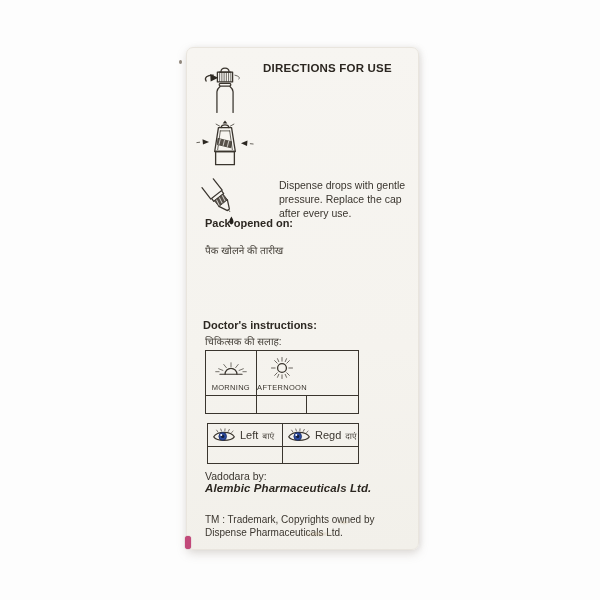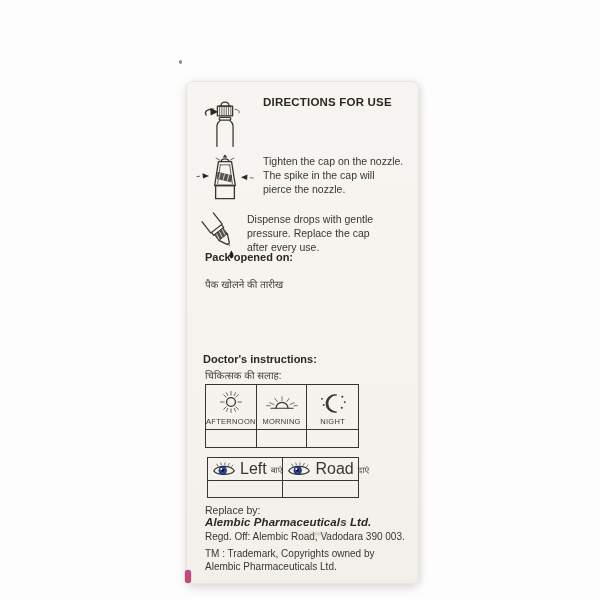--- a/index.html
+++ b/index.html
@@ -6,21 +6,20 @@
   .scene{
     position:relative;width:600px;height:600px;
     background:#fdfdfd;overflow:hidden;
     font-family:"Liberation Sans", sans-serif;color:#332e28;
   }
   .box{
     position:absolute;left:186px;top:47px;width:231px;height:501px;
     background:linear-gradient(178deg,#f7f5f1 0%,#f5f3ee 60%,#f2f0ea 100%);
     border:1px solid #e9e5de;border-radius:7px;
     box-shadow:0 4px 10px rgba(150,140,128,.28), 2px 0 5px rgba(150,140,128,.12);
-    margin-top:34px;
   }
   svg{overflow:visible;display:block;}
   .ink{stroke:#3a352e;fill:none;stroke-width:1.4;stroke-linecap:round;stroke-linejoin:round;}
   .ink-thin{stroke:#3a352e;fill:none;stroke-width:.8;stroke-linecap:round;}
   .ink-fill{fill:#2c2822;stroke:none;}
   .abs{position:absolute;}
   .heading{left:76px;top:14px;font-size:11.5px;font-weight:700;letter-spacing:.2px;color:#2c2721;}
   .step-text{font-size:10.5px;line-height:14px;white-space:pre-line;color:#3a352e;}
   .bold-label{font-size:11px;font-weight:700;color:#2c2721;}
   .hindi{font-size:10px;color:#47423b;}
@@ -36,21 +35,21 @@
   .tt-label{font-size:7.5px;letter-spacing:.3px;color:#3a352e;}
   .tt-ecell{border-right:1.3px solid #3a352e;}
   .tt-ecell:last-child{border-right:none;}
   
   .eye-table{left:20px;top:375px;width:150px;border:1.6px solid #3a352e;}
   .et-row{display:grid;grid-template-columns:1fr 1fr;}
   .et-head{height:22px;}
   .et-empty{height:16px;border-top:1.3px solid #3a352e;}
   .et-cell{display:flex;align-items:center;gap:4px;padding-left:4px;border-right:1.3px solid #3a352e;}
   .et-cell:last-child{border-right:none;}
-  .et-label{font-size:16px;color:#3a352e;}
+  .et-label{font-size:11px;color:#3a352e;}
   .et-hindi{font-size:8.5px;color:#47423b;}
   .et-ecell{border-right:1.3px solid #3a352e;}
   .et-ecell:last-child{border-right:none;}
   
   .marketed{left:18px;top:422px;font-size:10.5px;color:#3a352e;}
   .company{left:18px;top:434px;font-size:11.5px;font-weight:700;font-style:italic;letter-spacing:.1px;color:#2c2721;}
   .address{left:18px;top:449px;font-size:10px;color:#3a352e;}
   .trademark{left:18px;top:465px;font-size:10px;line-height:13px;white-space:pre-line;color:#3a352e;}
   .pink-mark{left:-2px;top:488px;width:6px;height:13px;border-radius:3px;background:#c2497a;box-shadow:0 0 1px #a63764;}
   .speck{left:179px;top:60px;width:3px;height:4px;border-radius:50%;background:#6b5f52;opacity:.75;}
@@ -96,96 +95,82 @@
       <path d="M24.5,20 L39,23.5 L38.2,30 L23.7,26.5 Z" fill="#57514a" stroke="#3a352e" stroke-width=".8"></path>
       <line x1="27" y1="20.5" x2="25.5" y2="26.8" stroke="#eceae5" stroke-width=".9"></line>
       <line x1="31.5" y1="21.6" x2="30" y2="27.9" stroke="#eceae5" stroke-width=".9"></line>
       <line x1="36" y1="22.7" x2="34.5" y2="29" stroke="#eceae5" stroke-width=".9"></line>
       <rect class="ink" x="22" y="34" width="20" height="14"></rect>
       <line class="ink-thin" x1="2" y1="24.5" x2="6" y2="24" stroke-dasharray="3 2"></line>
       <polygon class="ink-fill" points="8,20.8 15,23.8 8.5,26.6"></polygon>
       <line class="ink-thin" x1="62" y1="26" x2="58" y2="25.6" stroke-dasharray="3 2"></line>
       <polygon class="ink-fill" points="56,22.3 49,25.3 55.5,28.1"></polygon>
     </svg>
-    <div class="abs step-text" style="left:76px;top:72px">Tighten the cap on the nozzle.
-The spike in the cap will
-pierce the nozzle.</div>
 
     <svg class="abs" style="left:14px;top:128px" width="50" height="54" viewBox="0 0 54 60">
       <g transform="rotate(-38 30 38)">
         <line class="ink" x1="22" y1="0" x2="22" y2="16"></line>
         <line class="ink" x1="38" y1="0" x2="38" y2="16"></line>
         <rect class="ink" x="23" y="16" width="14" height="4"></rect>
         <rect x="24" y="20" width="12" height="8" fill="#57514a" stroke="#3a352e" stroke-width=".9"></rect>
         <line x1="26.5" y1="20.5" x2="25" y2="27.5" stroke="#eceae5" stroke-width=".9"></line>
         <line x1="30.5" y1="20.5" x2="29" y2="27.5" stroke="#eceae5" stroke-width=".9"></line>
         <line x1="34.5" y1="20.5" x2="33" y2="27.5" stroke="#eceae5" stroke-width=".9"></line>
         <path class="ink" d="M24,28 L28.6,37.5 L31.4,37.5 L36,28"></path>
         <line class="ink-thin" x1="30" y1="37.5" x2="30" y2="40"></line>
       </g>
       <path d="M33,45 C30.2,49.5 29.6,52.6 33,53.8 C36.4,52.6 35.8,49.5 33,45 Z" fill="#221e19"></path>
     </svg>
-    <div class="abs step-text" style="left:60px;top:130px">Dispense drops with gentle
+    <div class="abs step-text" style="left:92px;top:130px">Dispense drops with gentle
 pressure. Replace the cap
 after every use.</div>
 
     <div class="abs bold-label" style="left:18px;top:169px">Pack opened on:</div>
     <div class="abs hindi" style="left:18px;top:195px">पैक खोलने की तारीख</div>
 
 
     <div class="abs bold-label" style="left:16px;top:271px">Doctor's instructions:</div>
     <div class="abs hindi" style="left:18px;top:286px">चिकित्सक की सलाह:</div>
 
     <div class="abs time-table">
       <div class="tt-row tt-head">
+        <div class="tt-cell">
+          <svg width="34" height="20" viewBox="0 0 40 22">
+            <path class="ink" d="M13,16 A7,7 0 0 1 27,16" stroke-width="1.2"></path>
+            <line class="ink" x1="7" y1="16" x2="33" y2="16" stroke-width="1.2"></line>
+            <line class="ink-thin" x1="20" y1="7" x2="20" y2="2.5"></line>
+            <line class="ink-thin" x1="14.5" y1="8.2" x2="11.5" y2="4.5"></line>
+            <line class="ink-thin" x1="25.5" y1="8.2" x2="28.5" y2="4.5"></line>
+            <line class="ink-thin" x1="10.5" y1="11.5" x2="5.5" y2="9.5"></line>
+            <line class="ink-thin" x1="29.5" y1="11.5" x2="34.5" y2="9.5"></line>
+            <line class="ink-thin" x1="2" y1="13" x2="6" y2="13"></line>
+            <line class="ink-thin" x1="34" y1="13" x2="38" y2="13"></line>
+          </svg>
+          <span class="tt-label">MORNING</span>
+        </div>
         <div class="tt-cell">
           <svg width="24" height="24" viewBox="0 0 26 26">
             <circle class="ink" cx="13" cy="13" r="4.8" stroke-width="1.2"></circle>
             <g class="ink-thin">
               <line x1="13" y1="5.6" x2="13" y2="1.6"></line>
                 <line x1="13" y1="20.4" x2="13" y2="24.4"></line>
               <line x1="5.6" y1="13" x2="1.6" y2="13"></line>
                 <line x1="20.4" y1="13" x2="24.4" y2="13"></line>
               <line x1="7.8" y1="7.8" x2="5" y2="5"></line>
                 <line x1="18.2" y1="7.8" x2="21" y2="5"></line>
               <line x1="7.8" y1="18.2" x2="5" y2="21"></line>
                 <line x1="18.2" y1="18.2" x2="21" y2="21"></line>
               <line x1="9.5" y1="6.1" x2="8.1" y2="2.9"></line>
                 <line x1="16.5" y1="6.1" x2="17.9" y2="2.9"></line>
               <line x1="9.5" y1="19.9" x2="8.1" y2="23.1"></line>
                 <line x1="16.5" y1="19.9" x2="17.9" y2="23.1"></line>
             </g>
           </svg>
           <span class="tt-label">AFTERNOON</span>
         </div>
-        <div class="tt-cell">
-          <svg width="34" height="20" viewBox="0 0 40 22">
-            <path class="ink" d="M13,16 A7,7 0 0 1 27,16" stroke-width="1.2"></path>
-            <line class="ink" x1="7" y1="16" x2="33" y2="16" stroke-width="1.2"></line>
-            <line class="ink-thin" x1="20" y1="7" x2="20" y2="2.5"></line>
-            <line class="ink-thin" x1="14.5" y1="8.2" x2="11.5" y2="4.5"></line>
-            <line class="ink-thin" x1="25.5" y1="8.2" x2="28.5" y2="4.5"></line>
-            <line class="ink-thin" x1="10.5" y1="11.5" x2="5.5" y2="9.5"></line>
-            <line class="ink-thin" x1="29.5" y1="11.5" x2="34.5" y2="9.5"></line>
-            <line class="ink-thin" x1="2" y1="13" x2="6" y2="13"></line>
-            <line class="ink-thin" x1="34" y1="13" x2="38" y2="13"></line>
-          </svg>
-          <span class="tt-label">MORNING</span>
-        </div>
-        <div class="tt-cell">
-          <svg width="28" height="21" viewBox="0 0 30 22">
-            <path class="ink" d="M18.5,1.8 A9.3,9.3 0 1 0 18.5,20.2 A7.4,7.4 0 1 1 18.5,1.8 Z" stroke-width="1.2"></path>
-            <circle class="ink-fill" cx="3.2" cy="6" r="1"></circle>
-            <circle class="ink-fill" cx="5" cy="12.5" r="1"></circle>
-            <circle class="ink-fill" cx="25" cy="3.8" r="1"></circle>
-            <circle class="ink-fill" cx="27.6" cy="9.5" r="1"></circle>
-            <circle class="ink-fill" cx="24.4" cy="15.5" r="1"></circle>
-          </svg>
-          <span class="tt-label">NIGHT</span>
-        </div>
       </div>
       <div class="tt-row tt-empty">
         <div class="tt-ecell"></div>
         <div class="tt-ecell"></div>
         <div class="tt-ecell"></div>
       </div>
     </div>
 
     <div class="abs eye-table">
       <div class="et-row et-head">
@@ -213,35 +198,34 @@
               <line x1="7" y1="4.6" x2="5.4" y2="2.2"></line>
                 <line x1="11" y1="3.3" x2="10.2" y2="0.9"></line>
               <line x1="15" y1="3.1" x2="15.2" y2="0.7"></line>
                 <line x1="19" y1="3.7" x2="20.2" y2="1.4"></line>
               <line x1="22.8" y1="5.2" x2="24.6" y2="3.4"></line>
             </g>
             <circle cx="12.5" cy="9.6" r="4.5" fill="#2b4a9e" stroke="#17295c" stroke-width=".8"></circle>
             <circle cx="12.5" cy="9.6" r="1.9" fill="#101d3e"></circle>
             <circle cx="10.8" cy="7.9" r="1.2" fill="#ffffff"></circle>
           </svg>
-          <span class="et-label">Road</span>
+          <span class="et-label">Regd</span>
           <span class="et-hindi">दाएं</span>
         </div>
       </div>
       <div class="et-row et-empty">
         <div class="et-ecell"></div>
         <div class="et-ecell"></div>
       </div>
     </div>
 
-    <div class="abs marketed">Replace by:</div>
+    <div class="abs marketed">Vadodara by:</div>
     <div class="abs company">Alembic Pharmaceuticals Ltd.</div>
-    <div class="abs address">Regd. Off: Alembic Road, Vadodara 390 003.</div>
     <div class="abs trademark">TM : Trademark, Copyrights owned by
-Alembic Pharmaceuticals Ltd.</div>
+Dispense Pharmaceuticals Ltd.</div>
 
     <div class="abs pink-mark"></div>
   </div>
 
   <div class="abs speck"></div>
   <div class="abs smudge"></div>
   <div class="abs smudge2"></div>
 </div>
 
 </body></html>

